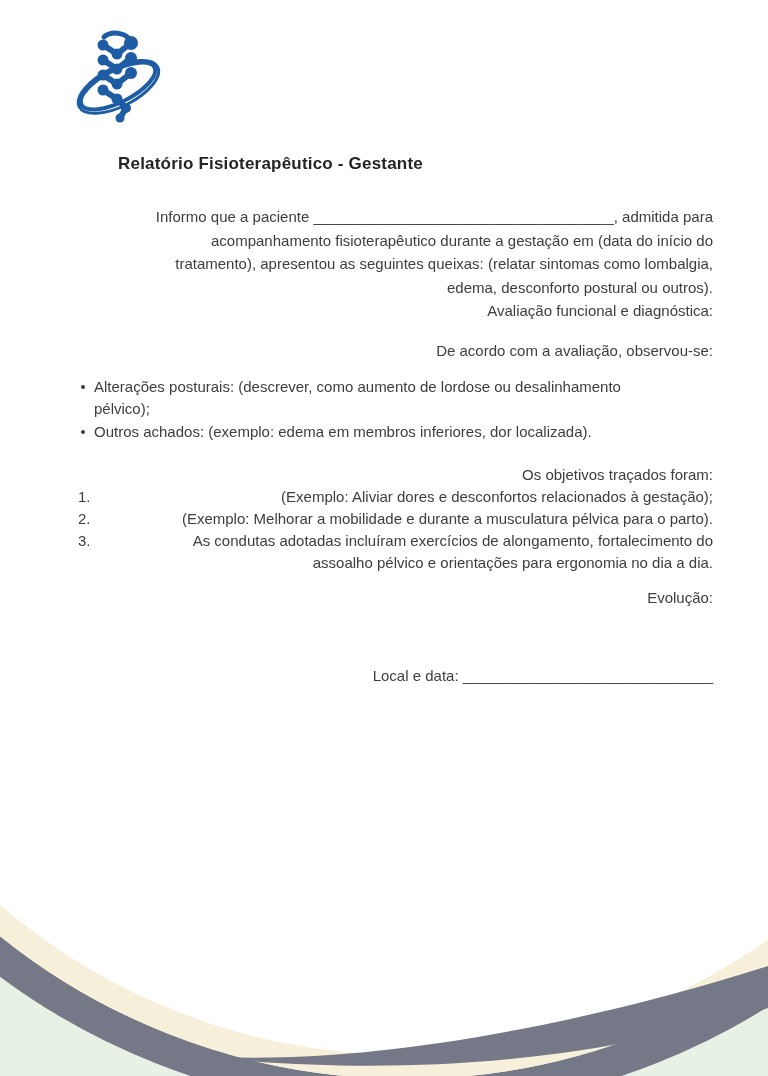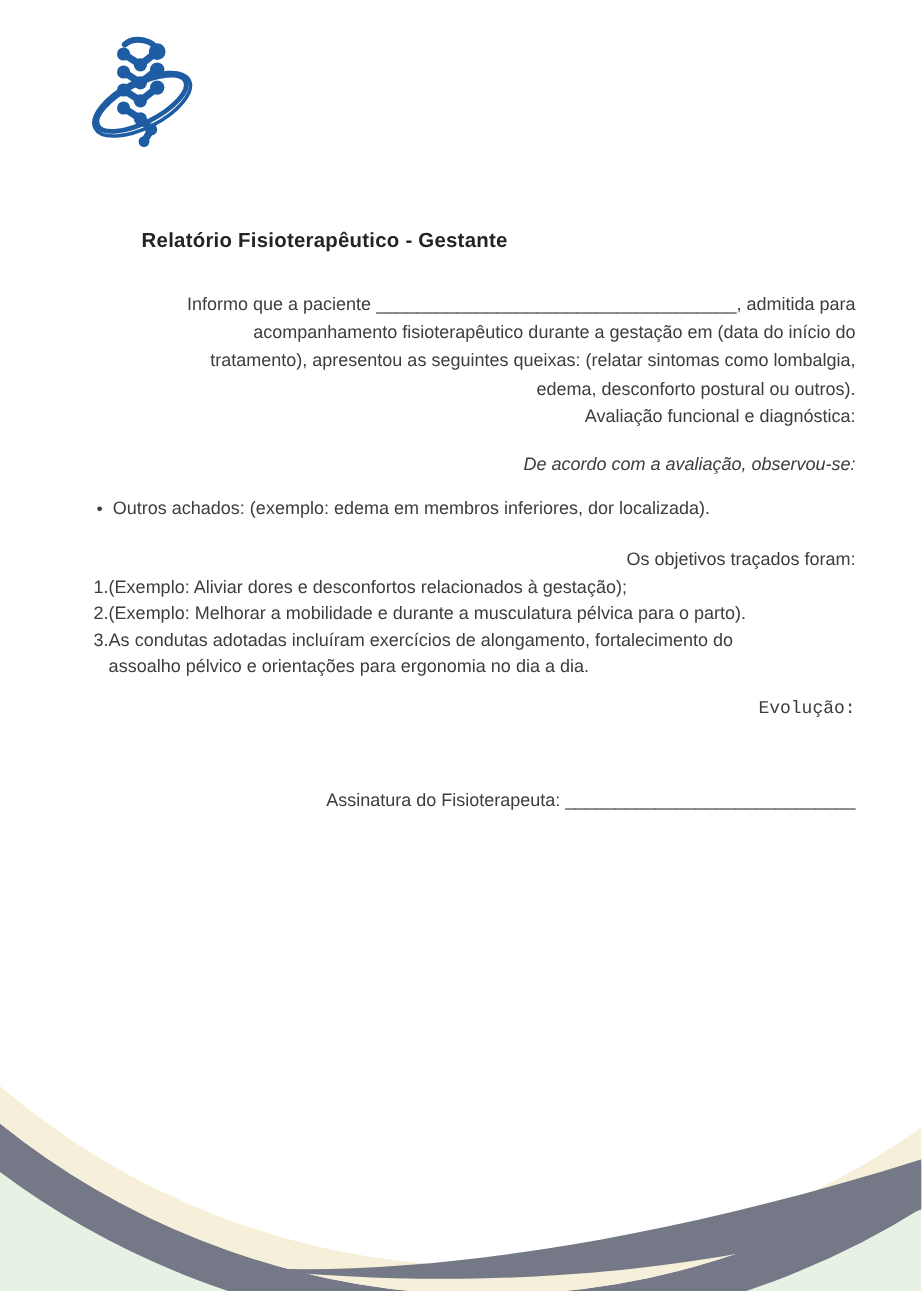--- a/index.html
+++ b/index.html
@@ -7,43 +7,43 @@
     position:relative;
     width:768px;height:1076px;
     background:#ffffff;
     overflow:hidden;
     font-family:"Liberation Sans",sans-serif;
     color:#3d3d3d;
   }
   .logo{position:absolute;top:28px;left:76px;width:88px;height:98px;}
   .content{
     position:absolute;top:152px;left:65px;width:648px;
-    font-size:15px;line-height:23.5px;margin-top:37px;
+    font-size:15px;line-height:23.5px;
   }
   .report-title{
     margin:0 0 0 53px;
     font-size:17px;line-height:24px;font-weight:700;color:#242424;
     letter-spacing:.2px;
   }
   p{margin:0;text-align:right;}
   .pre{white-space:pre-line;}
   .intro{margin-top:29px;}
-  .assess-intro{margin-top:16px;font-style:italic;}
+  .assess-intro{margin-top:16px;}
   .findings{margin-top:14px;}
   .bullet-row{position:relative;padding-left:29px;line-height:22.3px;}
   .bullet-row::before{
     content:"";position:absolute;left:16px;top:9px;
     width:4px;height:4px;border-radius:50%;background:#3d3d3d;
   }
   .plan-heading{margin-top:14px;}
   .objectives-lead{margin-top:20px;}
   .obj-row{display:flex;padding-left:13px;line-height:22px;}
   .obj-num{flex:none;}
-  .obj-text{flex:1;}
-  .evolution-heading{margin-top:12px;font-family:Liberation Mono, monospace;}
+  .obj-text{flex:1;text-align:right;}
+  .evolution-heading{margin-top:12px;}
   .evolution{margin-top:23px;}
   .signature{margin-top:53px;line-height:25px;}
   .footer-art{position:absolute;left:0;bottom:0;width:768px;height:216px;display:block;}
 </style>
 </head>
 <body>
 
 <div class="page">
 
   <svg class="logo" viewBox="0 0 88 98" aria-hidden="true">
@@ -81,20 +81,22 @@
 
     <p class="intro pre">Informo que a paciente ____________________________________, admitida para
 acompanhamento fisioterapêutico durante a gestação em (data do início do
 tratamento), apresentou as seguintes queixas: (relatar sintomas como lombalgia,
 edema, desconforto postural ou outros).
 Avaliação funcional e diagnóstica:</p>
 
     <p class="assess-intro">De acordo com a avaliação, observou-se:</p>
 
     <div class="findings">
+      <div class="bullet-row pre">Alterações posturais: (descrever, como aumento de lordose ou desalinhamento
+pélvico);</div>
       <div class="bullet-row pre">Outros achados: (exemplo: edema em membros inferiores, dor localizada).</div>
     </div>
 
 
     <p class="objectives-lead">Os objetivos traçados foram:</p>
 
     <div>
       <div class="obj-row">
         <span class="obj-num">1.</span>
         <span class="obj-text pre">(Exemplo: Aliviar dores e desconfortos relacionados à gestação);</span>
@@ -107,21 +109,21 @@
         <span class="obj-num">3.</span>
         <span class="obj-text pre">As condutas adotadas incluíram exercícios de alongamento, fortalecimento do
 assoalho pélvico e orientações para ergonomia no dia a dia.</span>
       </div>
     </div>
 
     <p class="evolution-heading">Evolução:</p>
 
 
     <div class="signature">
-      <p>Assinatura do Fisioterapeuta: _____________________________</p>
+      <p>Local e data: ______________________________</p>
     </div>
   </div>
 
   <svg class="footer-art" viewBox="0 0 768 216" preserveAspectRatio="none" aria-hidden="true">
     <rect x="0" y="0" width="768" height="216" fill="#e7f2e5"></rect>
 
     <circle cx="406" cy="-429" r="664" fill="none" stroke="#757886" stroke-width="32"></circle>
 
     <circle cx="406" cy="-429" r="636" fill="#ffffff" stroke="#f6f0da" stroke-width="24"></circle>
 

